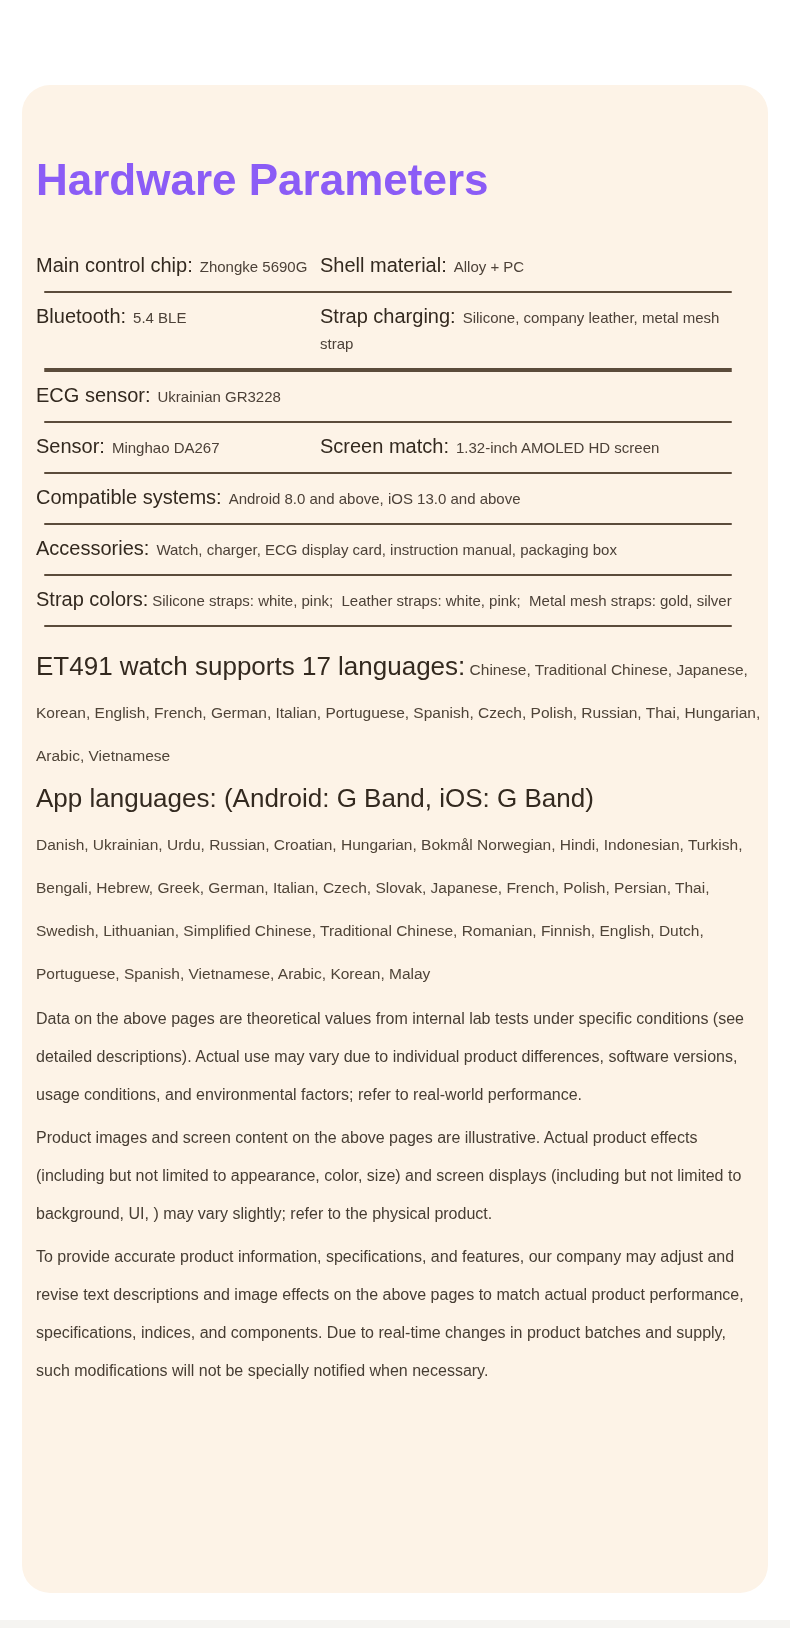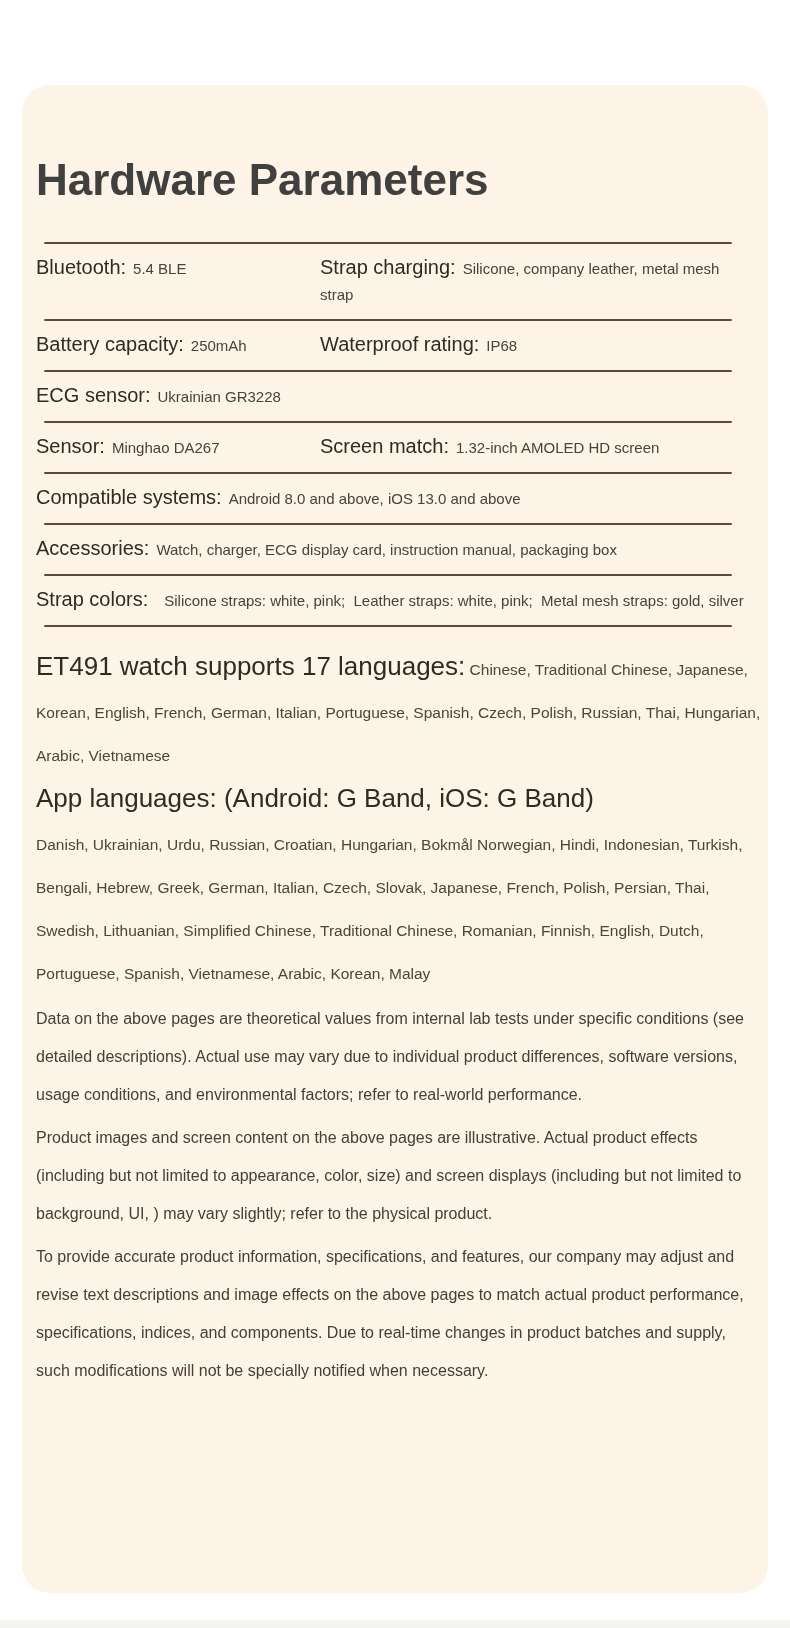--- a/index.html
+++ b/index.html
@@ -15,21 +15,21 @@
     left: 22px; top: 85px;
     width: 746px; height: 1508px;
     background: #fdf3e7;
     border-radius: 28px;
     padding: 70px 14px 0 14px;
     overflow: hidden;
   }
   .page-title {
     font-size: 44px;
     font-weight: bold;
-    color: #404040;
+    color: #8b5cf6;
     letter-spacing: 0px;
     line-height: 1.15;
     margin: 0 0 36px 0;
   }
   .spec-row {
     display: flex;
     align-items: baseline;
     padding: 10px 0 11px 0;
     line-height: 26px;
     white-space: nowrap;
@@ -39,21 +39,21 @@
   .spec-label {
     font-size: 20px;
     color: #33291f;
   }
   .spec-value {
     font-size: 15px;
     color: #4c4138;
     margin-left: 7px;
     white-space: pre-wrap;
   }
-  .row-strap .spec-value { margin-left: 16px; }
+  .row-strap .spec-value { margin-left: 4px; }
   .divider {
     height: 2px;
     background: #5b4b3b;
     margin: 0 22px 0 8px;
     border-radius: 1px;
   }
   .lang-para {
     margin: 18px -12px 0 0;
     line-height: 43px;
     font-size: 15.5px;
@@ -78,40 +78,40 @@
     background: #f5f4f1;
   }
 </style>
 </head>
 <body>
 
 <div class="card">
 
   <h1 class="page-title">Hardware Parameters</h1>
 
+  <div class="spec-row">
+    <div class="spec-cell left">
+      <span class="spec-label">Main control chip:</span><span class="spec-value">Zhongke 5690G</span>
+    </div>
+    <div class="spec-cell right">
+      <span class="spec-label">Shell material:</span><span class="spec-value">Alloy + PC</span>
+    </div>
+  </div>
   <div class="divider"></div>
 
   <div class="spec-row">
     <div class="spec-cell left">
       <span class="spec-label">Bluetooth:</span><span class="spec-value">5.4 BLE</span>
     </div>
     <div class="spec-cell right">
       <span class="spec-label">Strap charging:</span><span class="spec-value">Silicone, company leather, metal mesh strap</span>
     </div>
   </div>
   <div class="divider"></div>
 
-  <div class="spec-row">
-    <div class="spec-cell left">
-      <span class="spec-label">Battery capacity:</span><span class="spec-value">250mAh</span>
-    </div>
-    <div class="spec-cell right">
-      <span class="spec-label">Waterproof rating:</span><span class="spec-value">IP68</span>
-    </div>
-  </div>
   <div class="divider"></div>
 
   <div class="spec-row">
     <div class="spec-cell right">
       <span class="spec-label">ECG sensor:</span><span class="spec-value">Ukrainian GR3228</span>
     </div>
   </div>
   <div class="divider"></div>
 
   <div class="spec-row">

